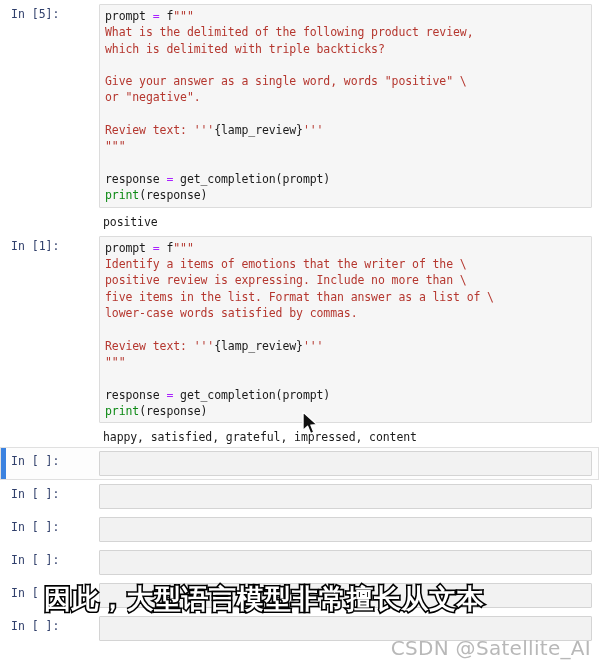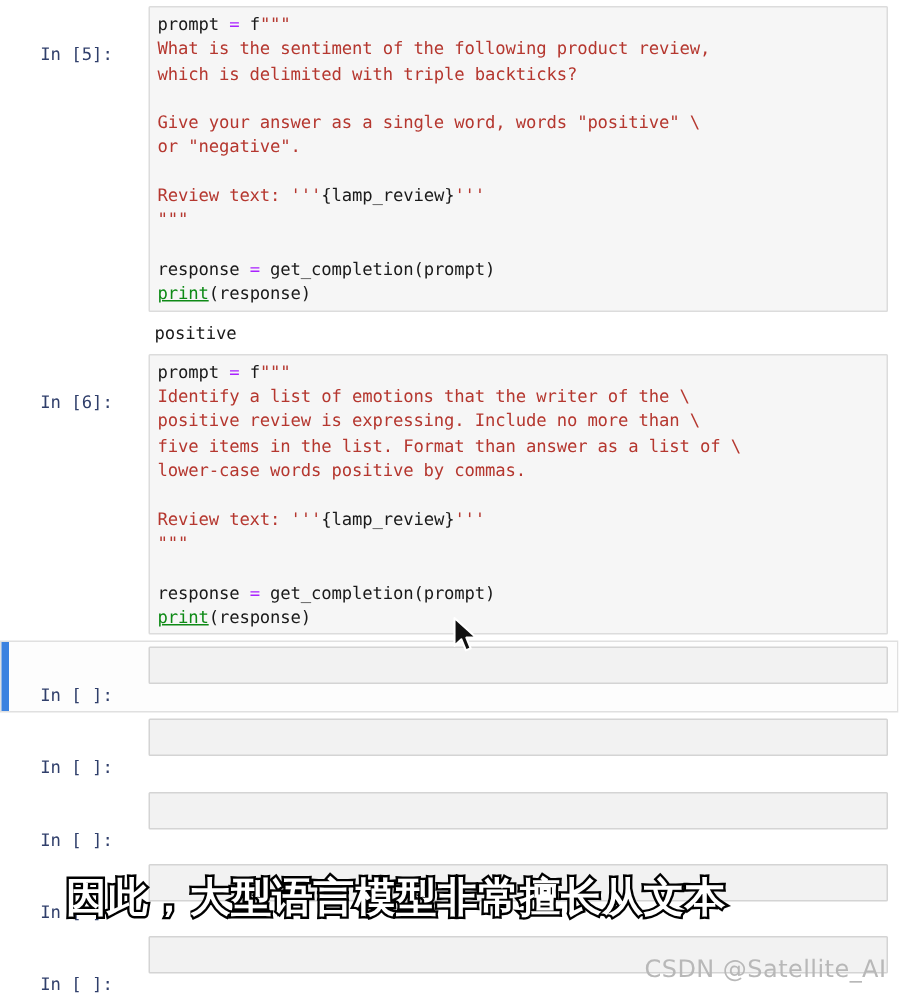--- a/index.html
+++ b/index.html
@@ -43,32 +43,31 @@
     left: 0px;
     top: 0px;
     bottom: 0px;
     width: 5px;
     background: #3b82e0;
   }
 
   .prompt {
     flex: 0 0 auto;
     width: 88px;
-    text-align: center;
+    text-align: left;
     padding-right: 8px;
     box-sizing: border-box;
     font-family: "DejaVu Sans Mono", "Liberation Mono", monospace;
     font-size: 11.5px;
     line-height: 16.3px;
     color: #303f6b;
     white-space: pre;
     padding-top: 2px;
     letter-spacing: 0px;
     user-select: none;
-    margin-top: 22px;
   }
 
   .input-area {
     flex: 1 1 auto;
     min-width: 0;
   }
 
   .code-box {
     background: #f6f6f6;
     border: 1px solid #dcdcdc;
@@ -88,21 +87,21 @@
     font-size: 11.5px;
     line-height: 16.3px;
     color: #1a1a1a;
     white-space: pre;
     letter-spacing: -0.1px;
   }
 
   
   .tok-op  { color: #aa22ff; }
   .tok-str { color: #b5372f; }
-  .tok-bi  { color: #0e8a16; text-decoration: underline; }
+  .tok-bi  { color: #0e8a16; }
   .tok-pl  { color: #1a1a1a; }
 
   
   .output-row {
     display: flex;
     align-items: center;
     padding: 2px 6px 2px 10px;
     box-sizing: border-box;
   }
   .output-spacer {
@@ -141,21 +140,21 @@
     pointer-events: none;
   }
   .subtitle .line { display: block; white-space: nowrap; }
 
   
   .watermark {
     position: absolute;
     right: 8px;
     top: 636px;
     font-family: "DejaVu Sans", sans-serif;
-    font-size: 16px;
+    font-size: 20px;
     color: #b8b8b8;
     letter-spacing: 0.3px;
     pointer-events: none;
   }
 
   
   .cursor-arrow {
     position: absolute;
     left: 302px;
     top: 411px;
@@ -168,56 +167,60 @@
 <body>
 
 <div class="notebook">
 
   <div id="executed-cells">
       <div class="cell">
         <div class="prompt">In [5]:</div>
         <div class="input-area">
           <div class="code-box">
             <pre class="code"><span class="tok-pl">prompt </span><span class="tok-op">= </span><span class="tok-pl">f</span><span class="tok-str">"""</span>
-<span class="tok-str">What is the sentiment of the following product review,</span>
+<span class="tok-str">What is the delimited of the following product review,</span>
 <span class="tok-str">which is delimited with triple backticks?</span>
 <span class="tok-str"></span>
 <span class="tok-str">Give your answer as a single word, words "positive" \</span>
 <span class="tok-str">or "negative".</span>
 <span class="tok-str"></span>
 <span class="tok-str">Review text: </span><span class="tok-str">'''</span><span class="tok-pl">{lamp_review}</span><span class="tok-str">'''</span>
 <span class="tok-str">"""</span>
 <span class="tok-pl"></span>
 <span class="tok-pl">response </span><span class="tok-op">= </span><span class="tok-pl">get_completion(prompt)</span>
 <span class="tok-bi">print</span><span class="tok-pl">(response)</span></pre>
           </div>
         </div>
       </div>
       <div class="output-row">
         <div class="output-spacer"></div>
         <pre class="output-text">positive</pre>
       </div>
       <div class="cell">
-        <div class="prompt">In [6]:</div>
+        <div class="prompt">In [1]:</div>
         <div class="input-area">
           <div class="code-box">
             <pre class="code"><span class="tok-pl">prompt </span><span class="tok-op">= </span><span class="tok-pl">f</span><span class="tok-str">"""</span>
-<span class="tok-str">Identify a list of emotions that the writer of the \</span>
+<span class="tok-str">Identify a items of emotions that the writer of the \</span>
 <span class="tok-str">positive review is expressing. Include no more than \</span>
 <span class="tok-str">five items in the list. Format than answer as a list of \</span>
-<span class="tok-str">lower-case words positive by commas.</span>
+<span class="tok-str">lower-case words satisfied by commas.</span>
 <span class="tok-str"></span>
 <span class="tok-str">Review text: </span><span class="tok-str">'''</span><span class="tok-pl">{lamp_review}</span><span class="tok-str">'''</span>
 <span class="tok-str">"""</span>
 <span class="tok-pl"></span>
 <span class="tok-pl">response </span><span class="tok-op">= </span><span class="tok-pl">get_completion(prompt)</span>
 <span class="tok-bi">print</span><span class="tok-pl">(response)</span></pre>
           </div>
         </div>
       </div>
+      <div class="output-row">
+        <div class="output-spacer"></div>
+        <pre class="output-text">happy, satisfied, grateful, impressed, content</pre>
+      </div>
     </div>
 
   <div id="empty-cells">
       <div class="cell selected">
         <div class="prompt">In [ ]:</div>
         <div class="input-area">
           <div class="code-box empty"></div>
         </div>
       </div>
       <div class="cell">

